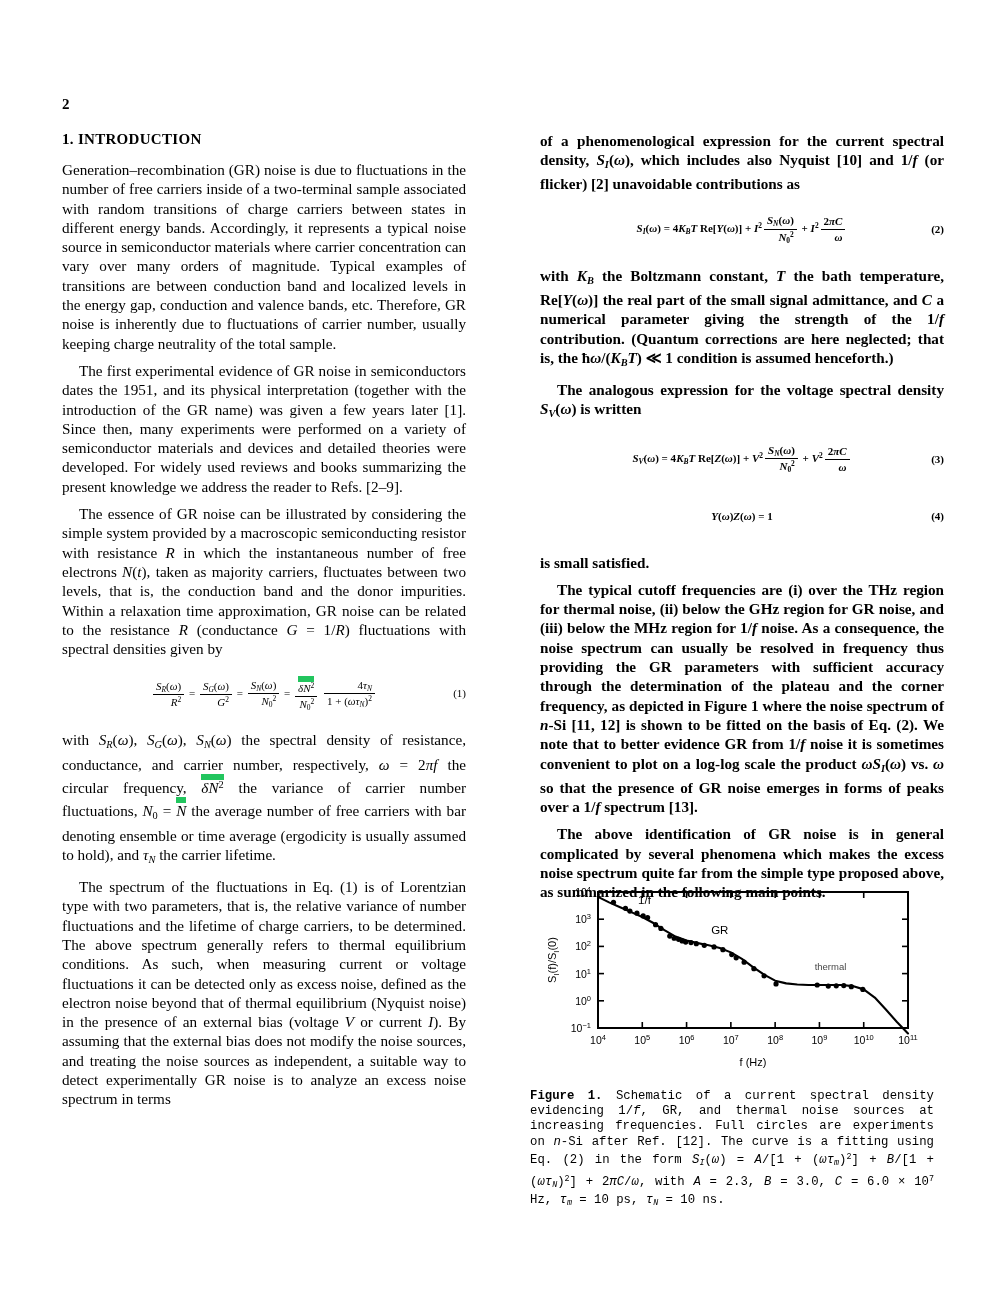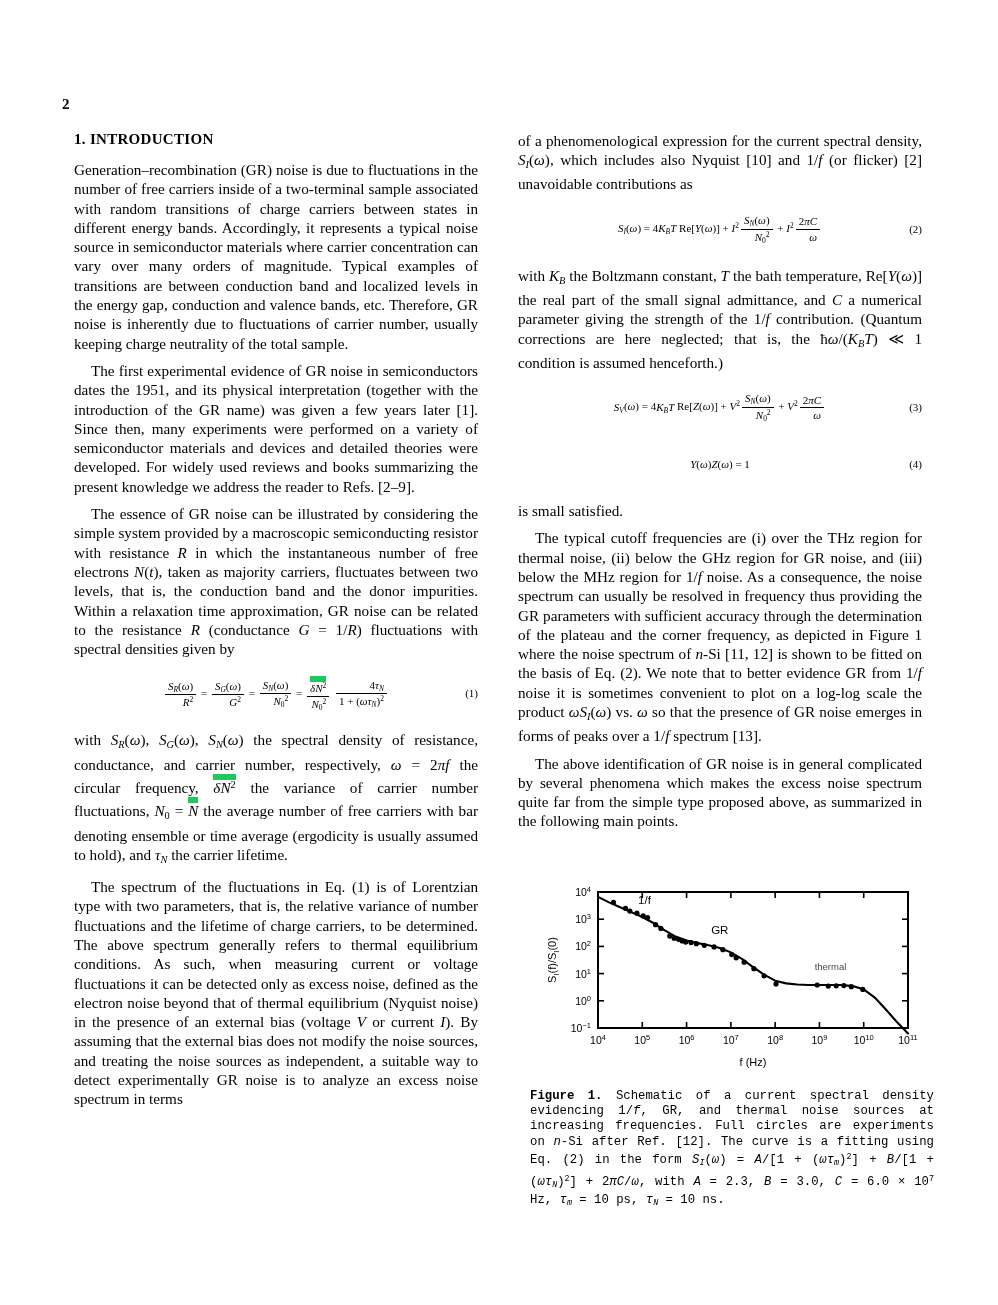--- a/index.html
+++ b/index.html
@@ -4,22 +4,22 @@
 <style>
   html,body{margin:0;padding:0;}
   body{
     width:998px;height:1305px;background:#fff;
     font-family:"Liberation Serif",serif;
     color:#000;position:relative;overflow:hidden;
   }
   .page{position:absolute;inset:0;}
   .folio{position:absolute;left:62px;top:96px;font-weight:bold;font-size:15px;}
   .col{position:absolute;top:131px;width:404px;text-align:justify;}
-  .col-left{left:74px;}
-  .col-right{left:518px;}
+  .col-left{left:62px;}
+  .col-right{left:540px;font-weight:bold;}
   h2.sec{
     font-size:15px;font-weight:bold;margin:0 0 12px 0;
     letter-spacing:.3px;
   }
   p{
     margin:0;font-size:15.2px;line-height:19.3px;
     text-align:justify;text-justify:inter-word;
     hyphens:auto;-webkit-hyphens:auto;
   }
   p.ind{text-indent:17px;margin-top:8px;}
@@ -97,20 +97,21 @@
 
     <div class="eq">
       <span class="body">
         <i>S<sub>I</sub></i>(<i>ω</i>) = 4<i>K<sub>B</sub>T</i>&nbsp;Re[<i>Y</i>(<i>ω</i>)] + <i>I</i><sup>2</sup><span class="frac"><span class="n"><i>S<sub>N</sub></i>(<i>ω</i>)</span><span class="d"><i>N</i><sub>0</sub><sup>2</sup></span></span> + <i>I</i><sup>2</sup><span class="frac"><span class="n">2<i>πC</i></span><span class="d"><i>ω</i></span></span>
       </span>
       <span class="num">(2)</span>
     </div>
 
     <p><span>with </span><i>K<sub>B</sub></i><span> the Boltzmann constant, </span><i>T</i><span> the bath temperature, </span>Re[<i>Y</i>(<i>ω</i>)]<span> the real part of the small signal admittance, and </span><i>C</i><span> a numerical parameter giving the strength of the 1/</span><i>f</i><span> contribution. (Quantum corrections are here neglected; that is, the </span>ħ<i>ω</i>/(<i>K<sub>B</sub>T</i>) ≪ 1<span> condition is assumed henceforth.)</span></p>
 
+    <p class="ind"><span>The analogous expression for the voltage spectral density </span><i>S<sub>V</sub></i>(<i>ω</i>)<span> is written</span></p>
 
     <div class="eq">
       <span class="body">
         <i>S<sub>V</sub></i>(<i>ω</i>) = 4<i>K<sub>B</sub>T</i>&nbsp;Re[<i>Z</i>(<i>ω</i>)] + <i>V</i><sup>2</sup><span class="frac"><span class="n"><i>S<sub>N</sub></i>(<i>ω</i>)</span><span class="d"><i>N</i><sub>0</sub><sup>2</sup></span></span> + <i>V</i><sup>2</sup><span class="frac"><span class="n">2<i>πC</i></span><span class="d"><i>ω</i></span></span>
       </span>
       <span class="num">(3)</span>
     </div>
 
 
     <div class="eq">

